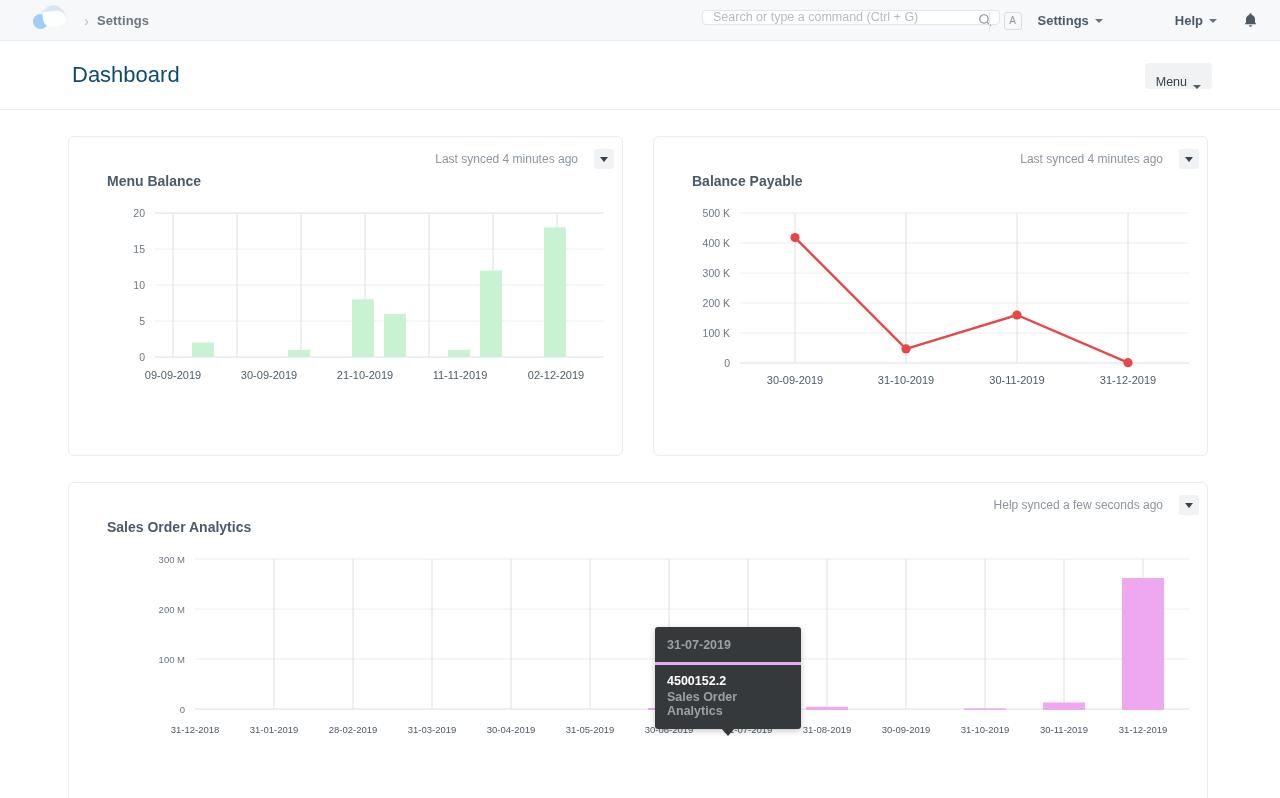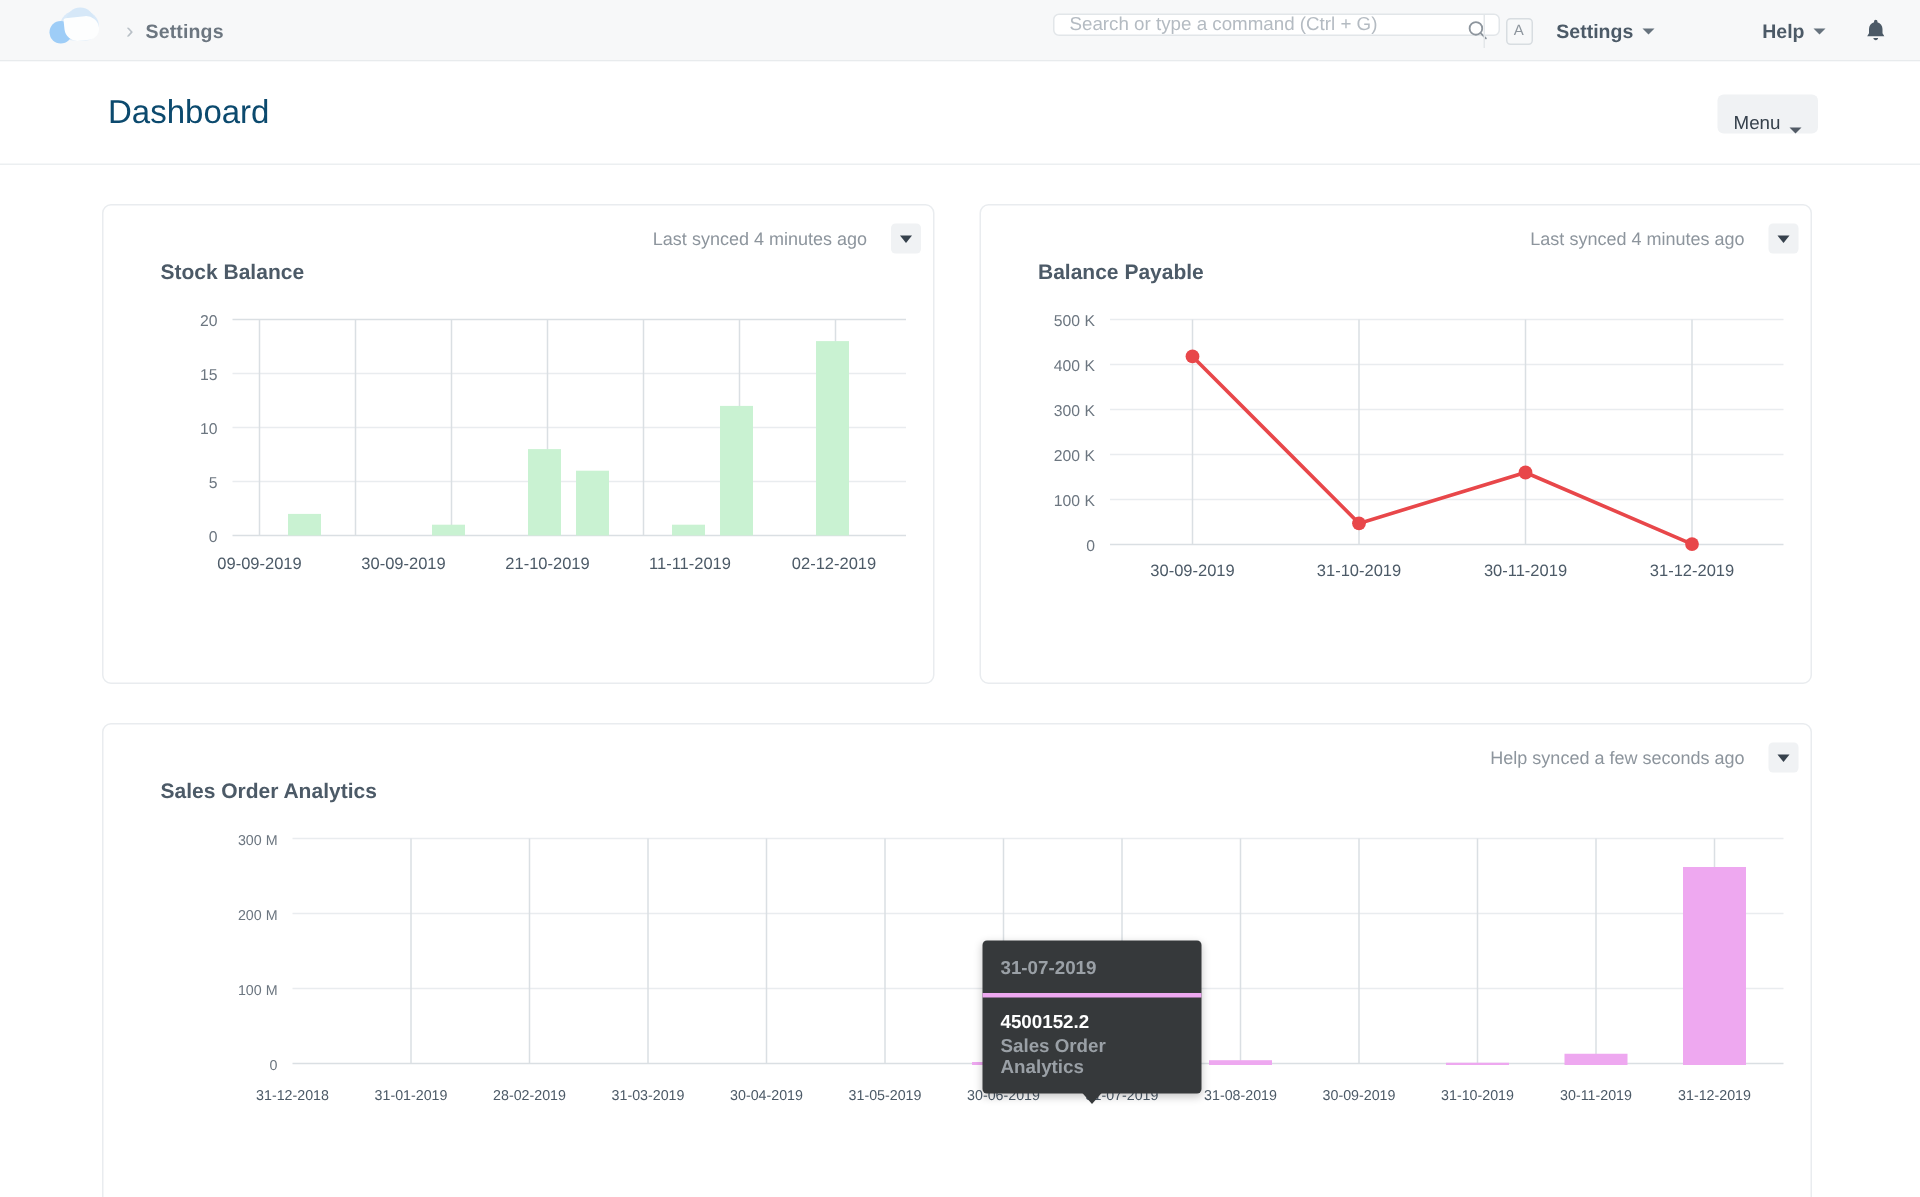--- a/index.html
+++ b/index.html
@@ -260,21 +260,21 @@
 
   <div class="row">
 
     <div class="card card-half">
       <div class="card-sync">
         <span class="sync-text">Last synced 4 minutes ago</span>
         <span class="sync-btn">
             <i></i>
           </span>
       </div>
-      <div class="card-title">Stock Balance</div>
+      <div class="card-title">Menu Balance</div>
       <div class="chart-area">
         <svg width="519" height="190" viewBox="0 0 519 190">
 
           <g>
             <line class="gridline" x1="68" y1="10" x2="517" y2="10"></line>
             <line class="gridline-light" x1="68" y1="46" x2="517" y2="46"></line>
             <line class="gridline-light" x1="68" y1="82" x2="517" y2="82"></line>
             <line class="gridline-light" x1="68" y1="118" x2="517" y2="118"></line>
             <line class="gridline" x1="68" y1="154" x2="517" y2="154"></line>
           </g>

